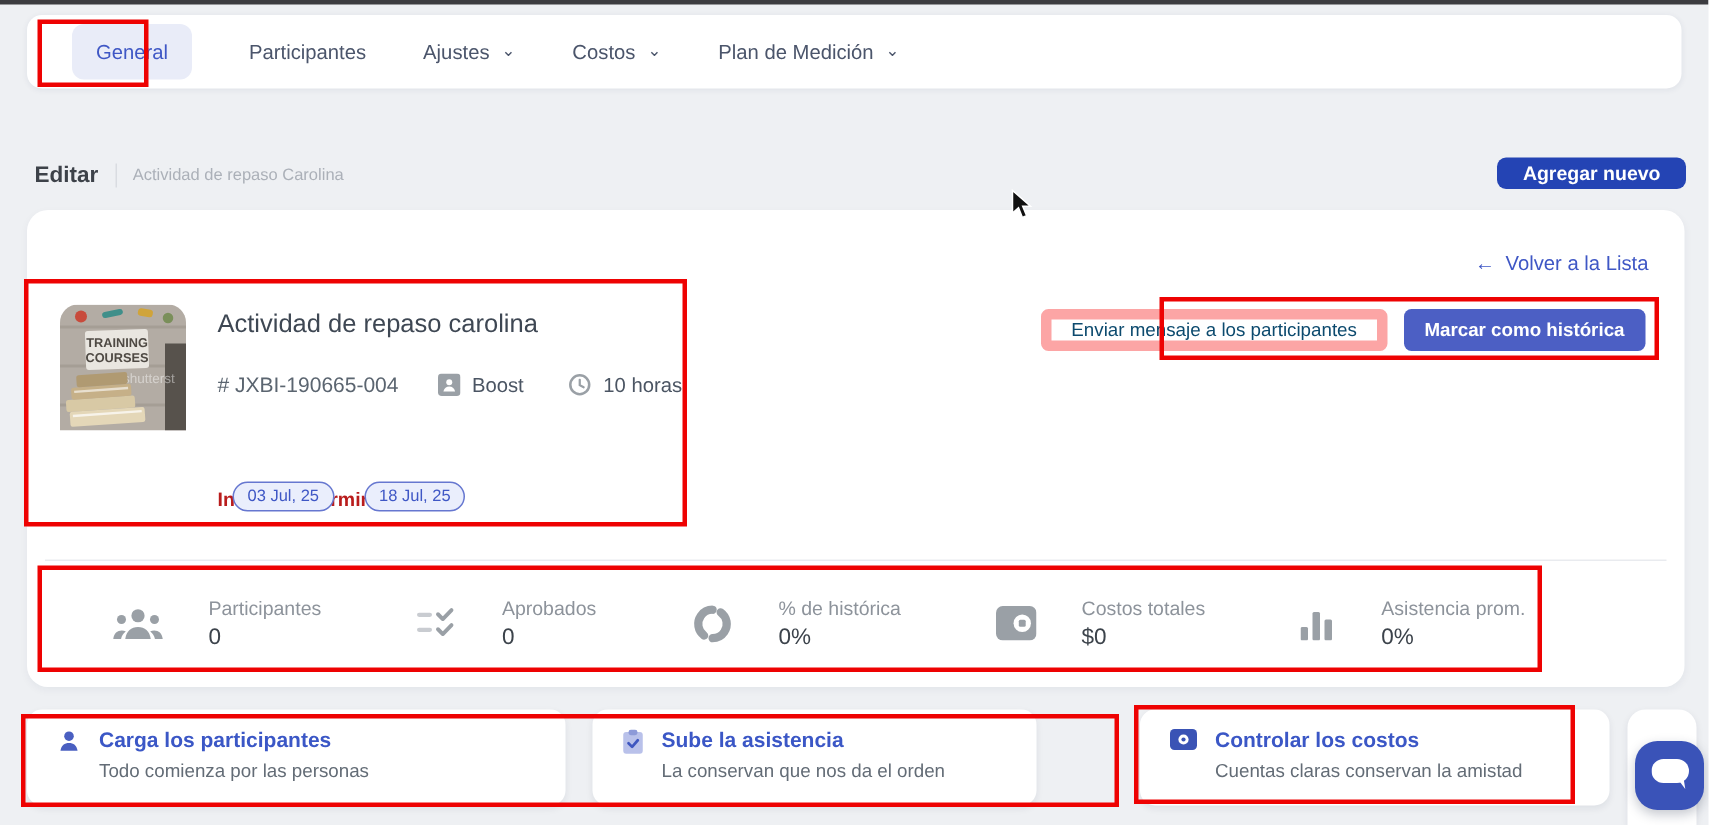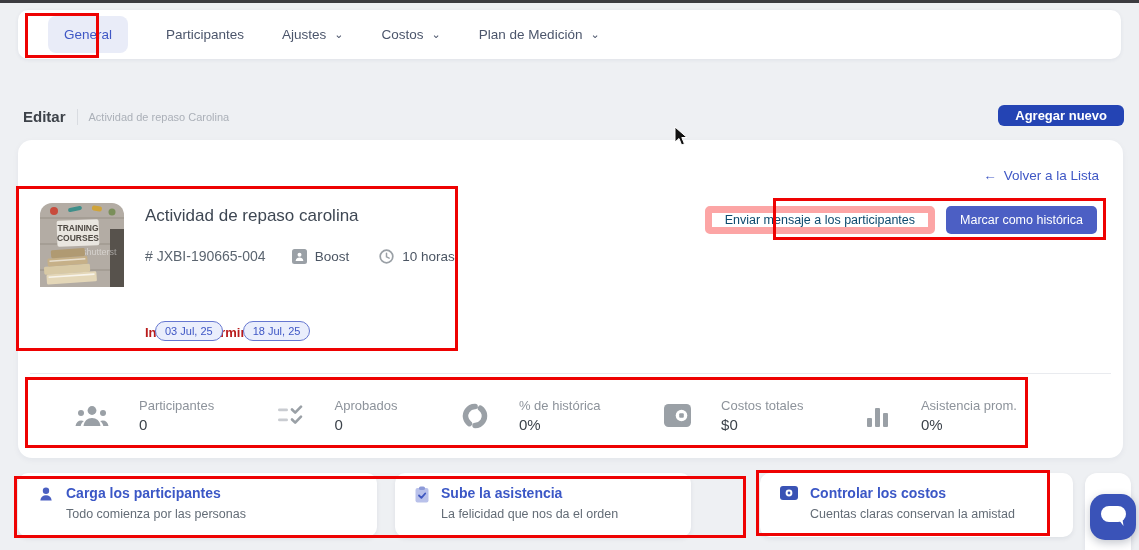--- a/index.html
+++ b/index.html
@@ -58,21 +58,21 @@
     font-size:11px; color:#3f57c5; background:#eaeefc; border:1px solid #6677d0;
     border-radius:10px; padding:2px 9px; line-height:14px;margin-left:12px;
   }
   .action-buttons { position:absolute; right:26px; top:66px; display:flex; gap:11px; }
   .btn-outline {
     height:28px; padding:0 13px; background:#fff; border:7px solid #fca5a5; border-radius:5px;
     color:#0c4a6e; font-size:12.5px; display:flex; align-items:center; cursor:pointer;
   }
   .btn-filled {
     height:28px; padding:0 14px; background:#4c5fc4; border:none; border-radius:5px;
-    color:#fff; font-size:12.5px; font-weight:normal; display:flex; align-items:center; cursor:pointer;
+    color:#fff; font-size:12.5px; font-weight:bold; display:flex; align-items:center; cursor:pointer;
   }
 
   
   .stats {
     position:absolute; left:12px; right:12px; top:233px; height:84px;
     border-top:1px solid #e9ebef;
     display:flex; align-items:center; justify-content:space-between;
     padding:0 94px 0 45px;
   }
   .stat { display:flex; align-items:center; gap:30px; }
@@ -294,21 +294,21 @@
 
 <div class="shortcut sc2">
   <div class="sc-row">
     <svg class="sc-icon" width="14" height="17" viewBox="0 0 14 17">
       <rect x="0.5" y="2" width="13" height="14.5" rx="2" fill="#b9c1ea"></rect>
       <rect x="4" y="0.5" width="6" height="3.6" rx="1.6" fill="#8d9ad8"></rect>
       <path d="M4 9.5l2.4 2.4 3.8-4.4" fill="none" stroke="#3f57c0" stroke-width="1.8" stroke-linecap="round" stroke-linejoin="round"></path>
     </svg>
     <div>
       <div class="sc-title">Sube la asistencia</div>
-      <div class="sc-sub">La felicidad que nos da el orden</div>
+      <div class="sc-sub">La conservan que nos da el orden</div>
     </div>
   </div>
 </div>
 
 <div class="shortcut sc3">
   <div class="sc-row">
     <svg class="sc-icon" width="18" height="14" viewBox="0 0 18 14">
       <rect width="18" height="14" rx="3" fill="#3a53b5"></rect>
       <circle cx="9" cy="7" r="3.4" fill="#fff"></circle>
       <circle cx="9" cy="7" r="1.4" fill="#3a53b5"></circle>

